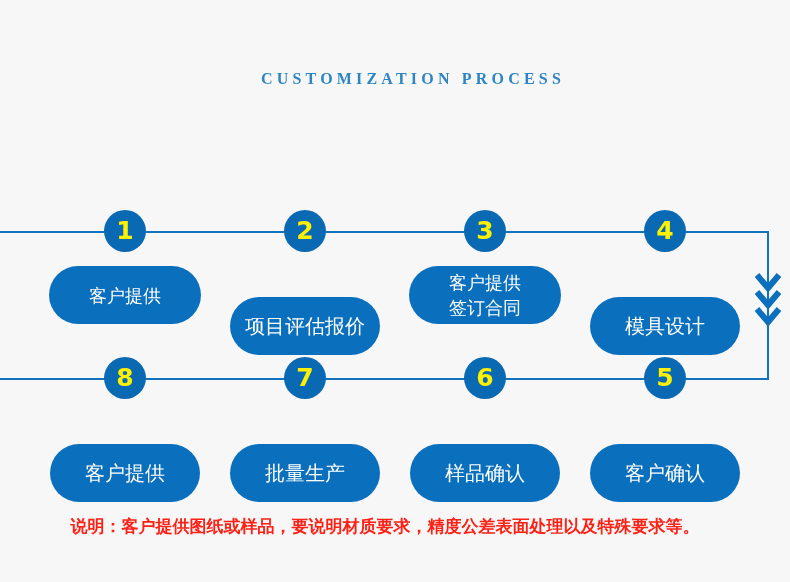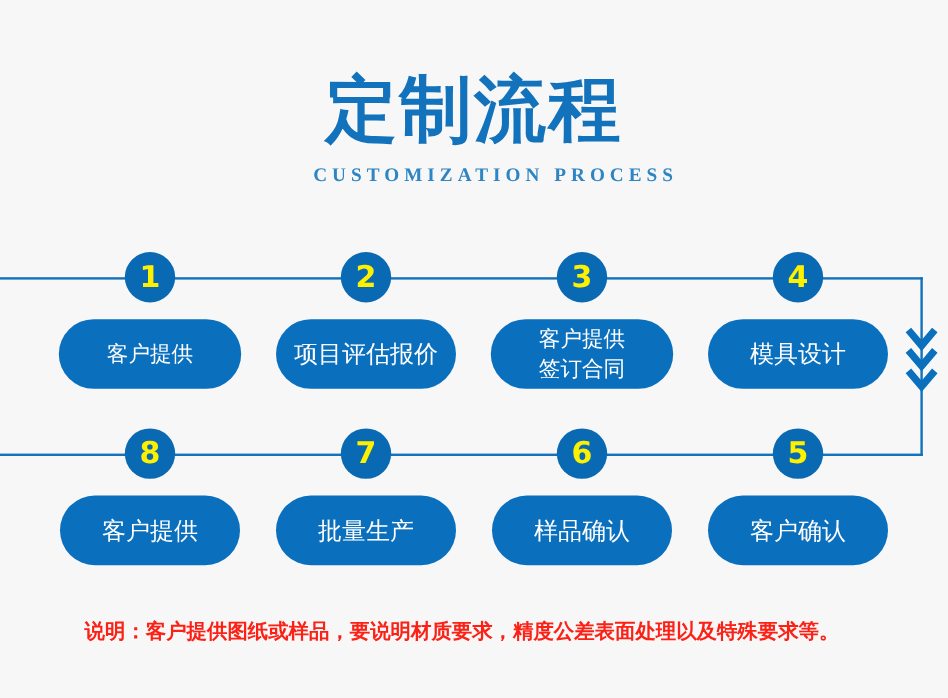--- a/index.html
+++ b/index.html
@@ -142,21 +142,21 @@
     justify-content: center;
     white-space: nowrap;
     z-index: 2;
   }
   .step-pill.two-line { font-size: 18px; }
   .step-pill .pill-line { line-height: 25px; }
   .step-pill.one-line .pill-line { line-height: 58px; font-size: 20px; }
 
   
   .pill-w1 { min-width: 152px; text-align: center; }
-  .pill-w2 { min-width: 150px; }
+  .pill-w2 { min-width: 150px; margin-top: 31px; }
 
   
   .footer-note {
     position: absolute;
     left: 0;
     top: 515px;
     width: 770px;
     text-align: center;
     font-family: "DejaVu Sans", "Liberation Sans", sans-serif;
     font-size: 17px;
@@ -164,21 +164,20 @@
     color: #fc2015;
     white-space: nowrap;
   }
 </style>
 </head>
 <body>
 
 <div id="page">
 
   <div class="header">
-    <div class="title">定制流程</div>
     <div class="subtitle">CUSTOMIZATION PROCESS</div>
   </div>
 
   <div class="conn-line line-h1"></div>
   <div class="conn-line line-h2"></div>
   <div class="conn-line line-v-right"></div>
 
   <div class="arrow-chevrons">
     <svg width="32" height="58" viewBox="0 0 32 58" xmlns="http://www.w3.org/2000/svg">
       <g fill="none" stroke="#0a6fbd" stroke-width="6" stroke-linecap="butt">

